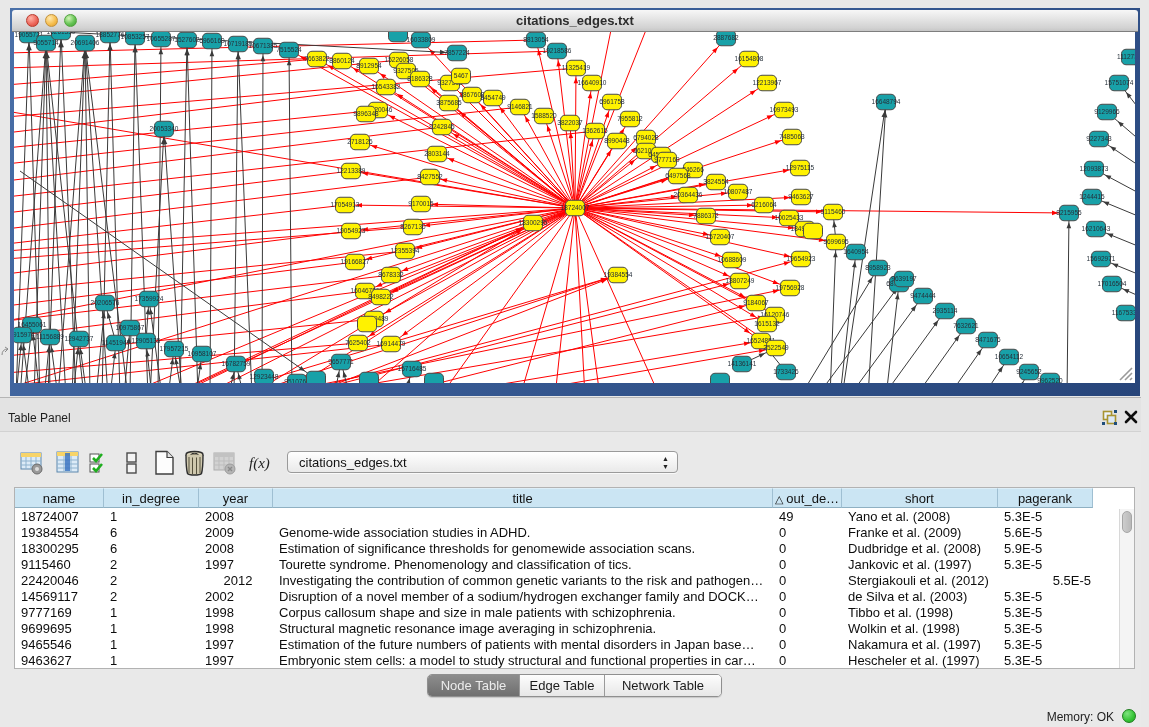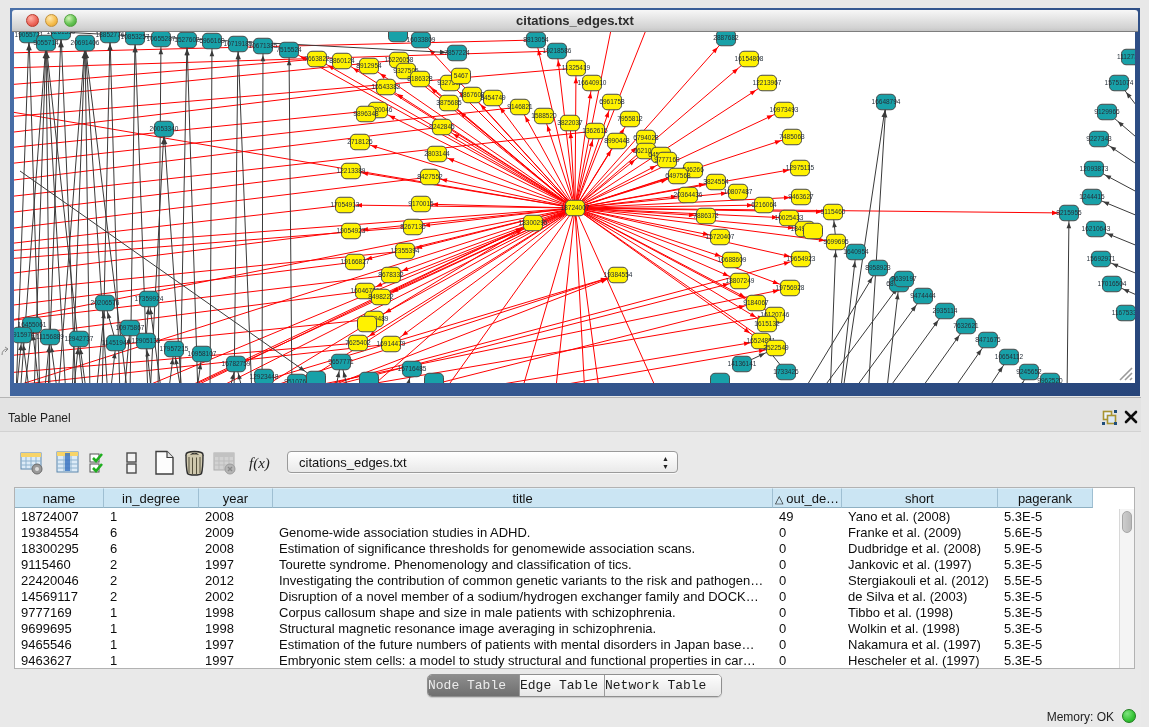--- a/index.html
+++ b/index.html
@@ -42,22 +42,22 @@
   .sort-tri { font-size:11px; margin-right:3px; }
   .trow { position:absolute; left:0; width:1105px; height:16px; }
   .tcell { position:absolute; top:0; height:16px; font-size:13px; color:#0d0d0d; line-height:16px;
     white-space:nowrap; overflow:hidden; }
   #vscroll { left:1104px; top:21px; width:15px; height:159px; background:#f4f4f4; border-left:1px solid #d8d8d8; }
   #vthumb { left:2px; top:2px; width:10px; height:22px; border-radius:5px;
     background:linear-gradient(90deg,#cdcdcd,#b9b9b9); border:1px solid #a5a5a5; }
 
   #tabs { left:427px; top:276px; height:23px; display:flex; border:1px solid #8f8f8f; border-radius:5px;
     overflow:hidden; background:#fff; box-shadow:0 1px 1px rgba(0,0,0,.15); }
-  .tab { height:100%; font-size:13px; line-height:21px; text-align:left; color:#1c1c1c;
-    background:linear-gradient(#fdfdfd,#e7e7e7); border-right:1px solid #9a9a9a;font-family:Liberation Mono, monospace; }
+  .tab { height:100%; font-size:13px; line-height:21px; text-align:center; color:#1c1c1c;
+    background:linear-gradient(#fdfdfd,#e7e7e7); border-right:1px solid #9a9a9a; }
   .tab:last-child { border-right:none; }
   .tab.active { background:linear-gradient(#8d8d8d,#6f6f6f); color:#ececec; }
 
   #memory { right:27px; top:312px; font-size:12px; color:#222;margin-left:39px; }
   #memdot { right:5px; top:311px; width:14px; height:14px; border-radius:50%;
     background:radial-gradient(circle at 35% 30%, #7fe37f, #35c435 60%, #23a023); border:1px solid #1e7d1e; }
   #splitter-handle { left:569px; top:398px; width:14px; height:6px; }
   #curl { left:1px; top:346px; width:9px; height:10px; }
 </style>
 </head>
@@ -839,25 +839,25 @@
           <div class="tcell" style="left: 95px; width: 87px;">2</div>
           <div class="tcell" style="left: 190px; width: 66px;">1997</div>
           <div class="tcell" style="left: 264px; width: 492px;">Tourette syndrome. Phenomenology and classification of tics.</div>
           <div class="tcell" style="left: 764px; width: 61px;">0</div>
           <div class="tcell" style="left: 833px; width: 148px;">Jankovic et al. (1997)</div>
           <div class="tcell" style="left: 989px; width: 87px;">5.3E-5</div>
         </div>
         <div class="trow" style="top: 85px;">
           <div class="tcell" style="left: 6px; width: 81px;">22420046</div>
           <div class="tcell" style="left: 95px; width: 87px;">2</div>
-          <div class="tcell" style="left: 190px; width: 66px;">2012</div>
+          <div class="tcell" style="left: 190px; width: 66px; text-align: center;">2012</div>
           <div class="tcell" style="left: 264px; width: 492px;">Investigating the contribution of common genetic variants to the risk and pathogen…</div>
           <div class="tcell" style="left: 764px; width: 61px;">0</div>
           <div class="tcell" style="left: 833px; width: 148px;">Stergiakouli et al. (2012)</div>
-          <div class="tcell" style="left: 989px; width: 87px;">5.5E-5</div>
+          <div class="tcell" style="left: 989px; width: 87px; text-align: right;">5.5E-5</div>
         </div>
         <div class="trow" style="top: 101px;">
           <div class="tcell" style="left: 6px; width: 81px;">14569117</div>
           <div class="tcell" style="left: 95px; width: 87px;">2</div>
           <div class="tcell" style="left: 190px; width: 66px;">2002</div>
           <div class="tcell" style="left: 264px; width: 492px;">Disruption of a novel member of a sodium/hydrogen exchanger family and DOCK…</div>
           <div class="tcell" style="left: 764px; width: 61px;">0</div>
           <div class="tcell" style="left: 833px; width: 148px;">de Silva et al. (2003)</div>
           <div class="tcell" style="left: 989px; width: 87px;">5.3E-5</div>
         </div>

